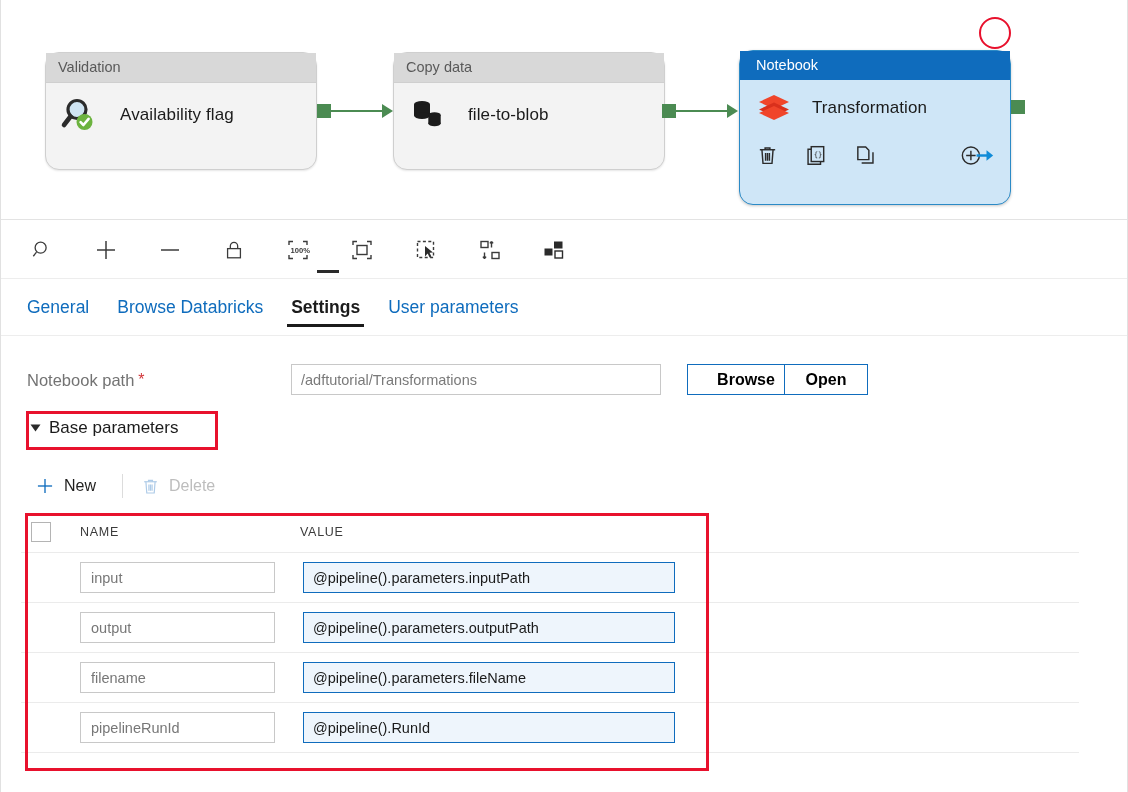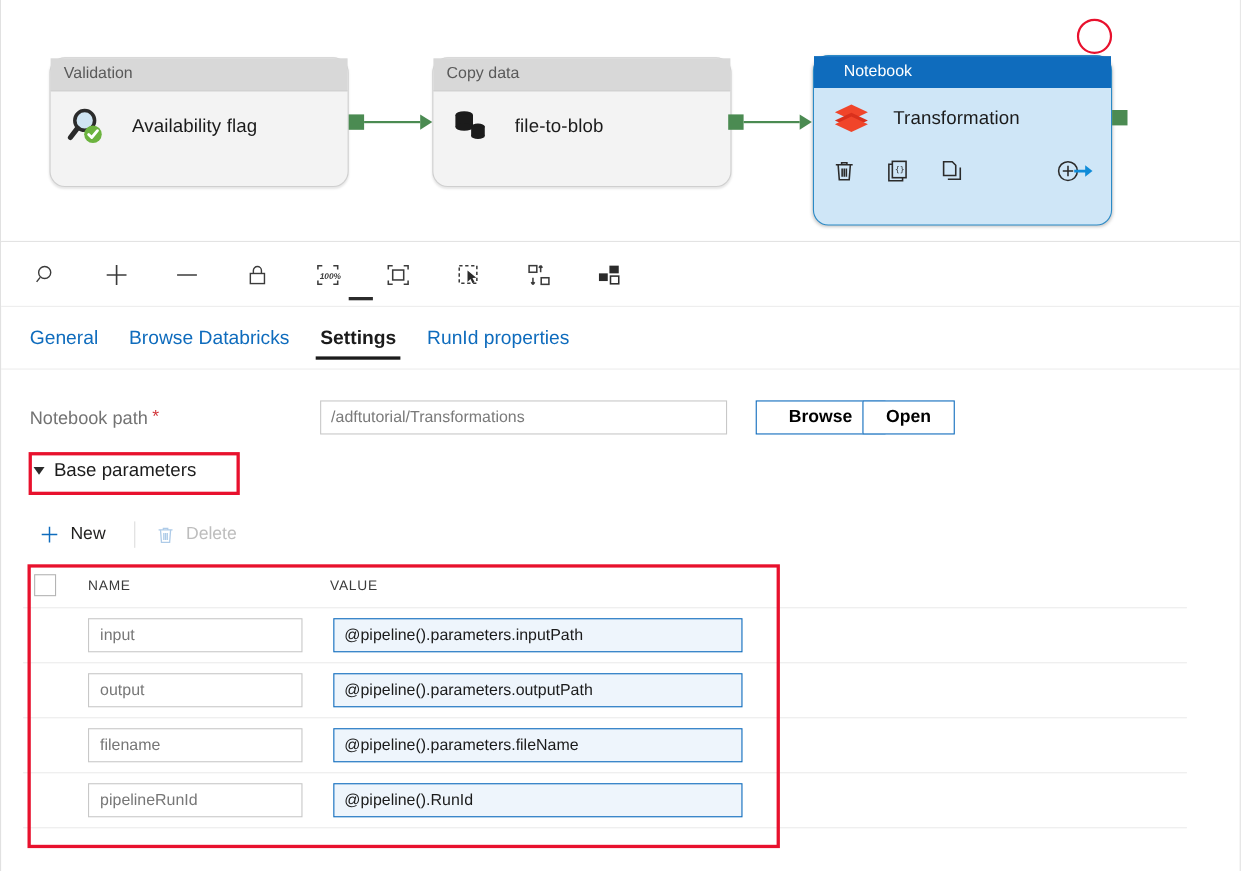--- a/index.html
+++ b/index.html
@@ -44,21 +44,21 @@
 
   .node.selected {
     background:#cfe6f7;
     border:1px solid #2b8ac6;
     box-shadow:0 1px 3px rgba(0,0,0,.22);
   }
   .node.selected .node-head {
     background:#0f6cbd;
     color:#ffffff;
     font-size:14.5px;
-    padding:6px 12px 7px 27px;
+    padding:6px 12px 7px 16px;
   }
   .node.selected .node-body {
     display:flex; align-items:center; gap:18px;
     padding:0 14px; height:56px;
   }
   .node-actions {
     display:flex; align-items:center;
     padding:0 14px 0 16px; height:38px; gap:26px;
   }
   .node-actions .spacer { flex:1; }
@@ -78,21 +78,21 @@
   .anno-circle {
     position:absolute; border:2.5px solid #e8112d; border-radius:50%;
   }
   .anno-rect { position:absolute; border:3px solid #e8112d; }
   .anno-rect.thick { border-width:3.5px; }
 
   
   #toolbar {
     position:absolute; left:0; top:221px; width:1126px; height:58px;
     background:#ffffff; border-bottom:1px solid #ededed;
-    display:flex; align-items:center; padding-left:26px; gap:34px;font-style:italic;
+    display:flex; align-items:center; padding-left:26px; gap:34px;
   }
   .tb-btn { width:30px;height:30px;display:flex;align-items:center;justify-content:center;cursor:pointer; }
 
   
   #tabs {
     position:absolute; left:0; top:280px; width:1126px; height:56px;
     display:flex; align-items:center; padding-left:26px; gap:0;
     border-bottom:1px solid #ededed;
   }
   .tab {
@@ -345,21 +345,21 @@
         <rect x="12" y="3.5" width="8.5" height="7" fill="#2b2b2b"></rect>
         <rect x="13" y="13" width="7.5" height="7" fill="none" stroke="#2b2b2b" stroke-width="1.4"></rect>
       </svg>
     </span>
   </div>
 
   <div id="tabs">
     <div class="tab">General</div>
     <div class="tab">Browse Databricks</div>
     <div class="tab active">Settings</div>
-    <div class="tab">RunId properties</div>
+    <div class="tab">User parameters</div>
   </div>
 
   <div id="form">
 
     <div class="row-path">
       <span class="lbl">Notebook path</span>
       <span class="req">*</span>
       <div class="path-input" title="/adftutorial/Transformations">/adftutorial/Transformations</div>
       <div class="btn-outline" id="browse-btn">Browse</div>
       <div class="btn-outline" id="open-btn">Open</div>

